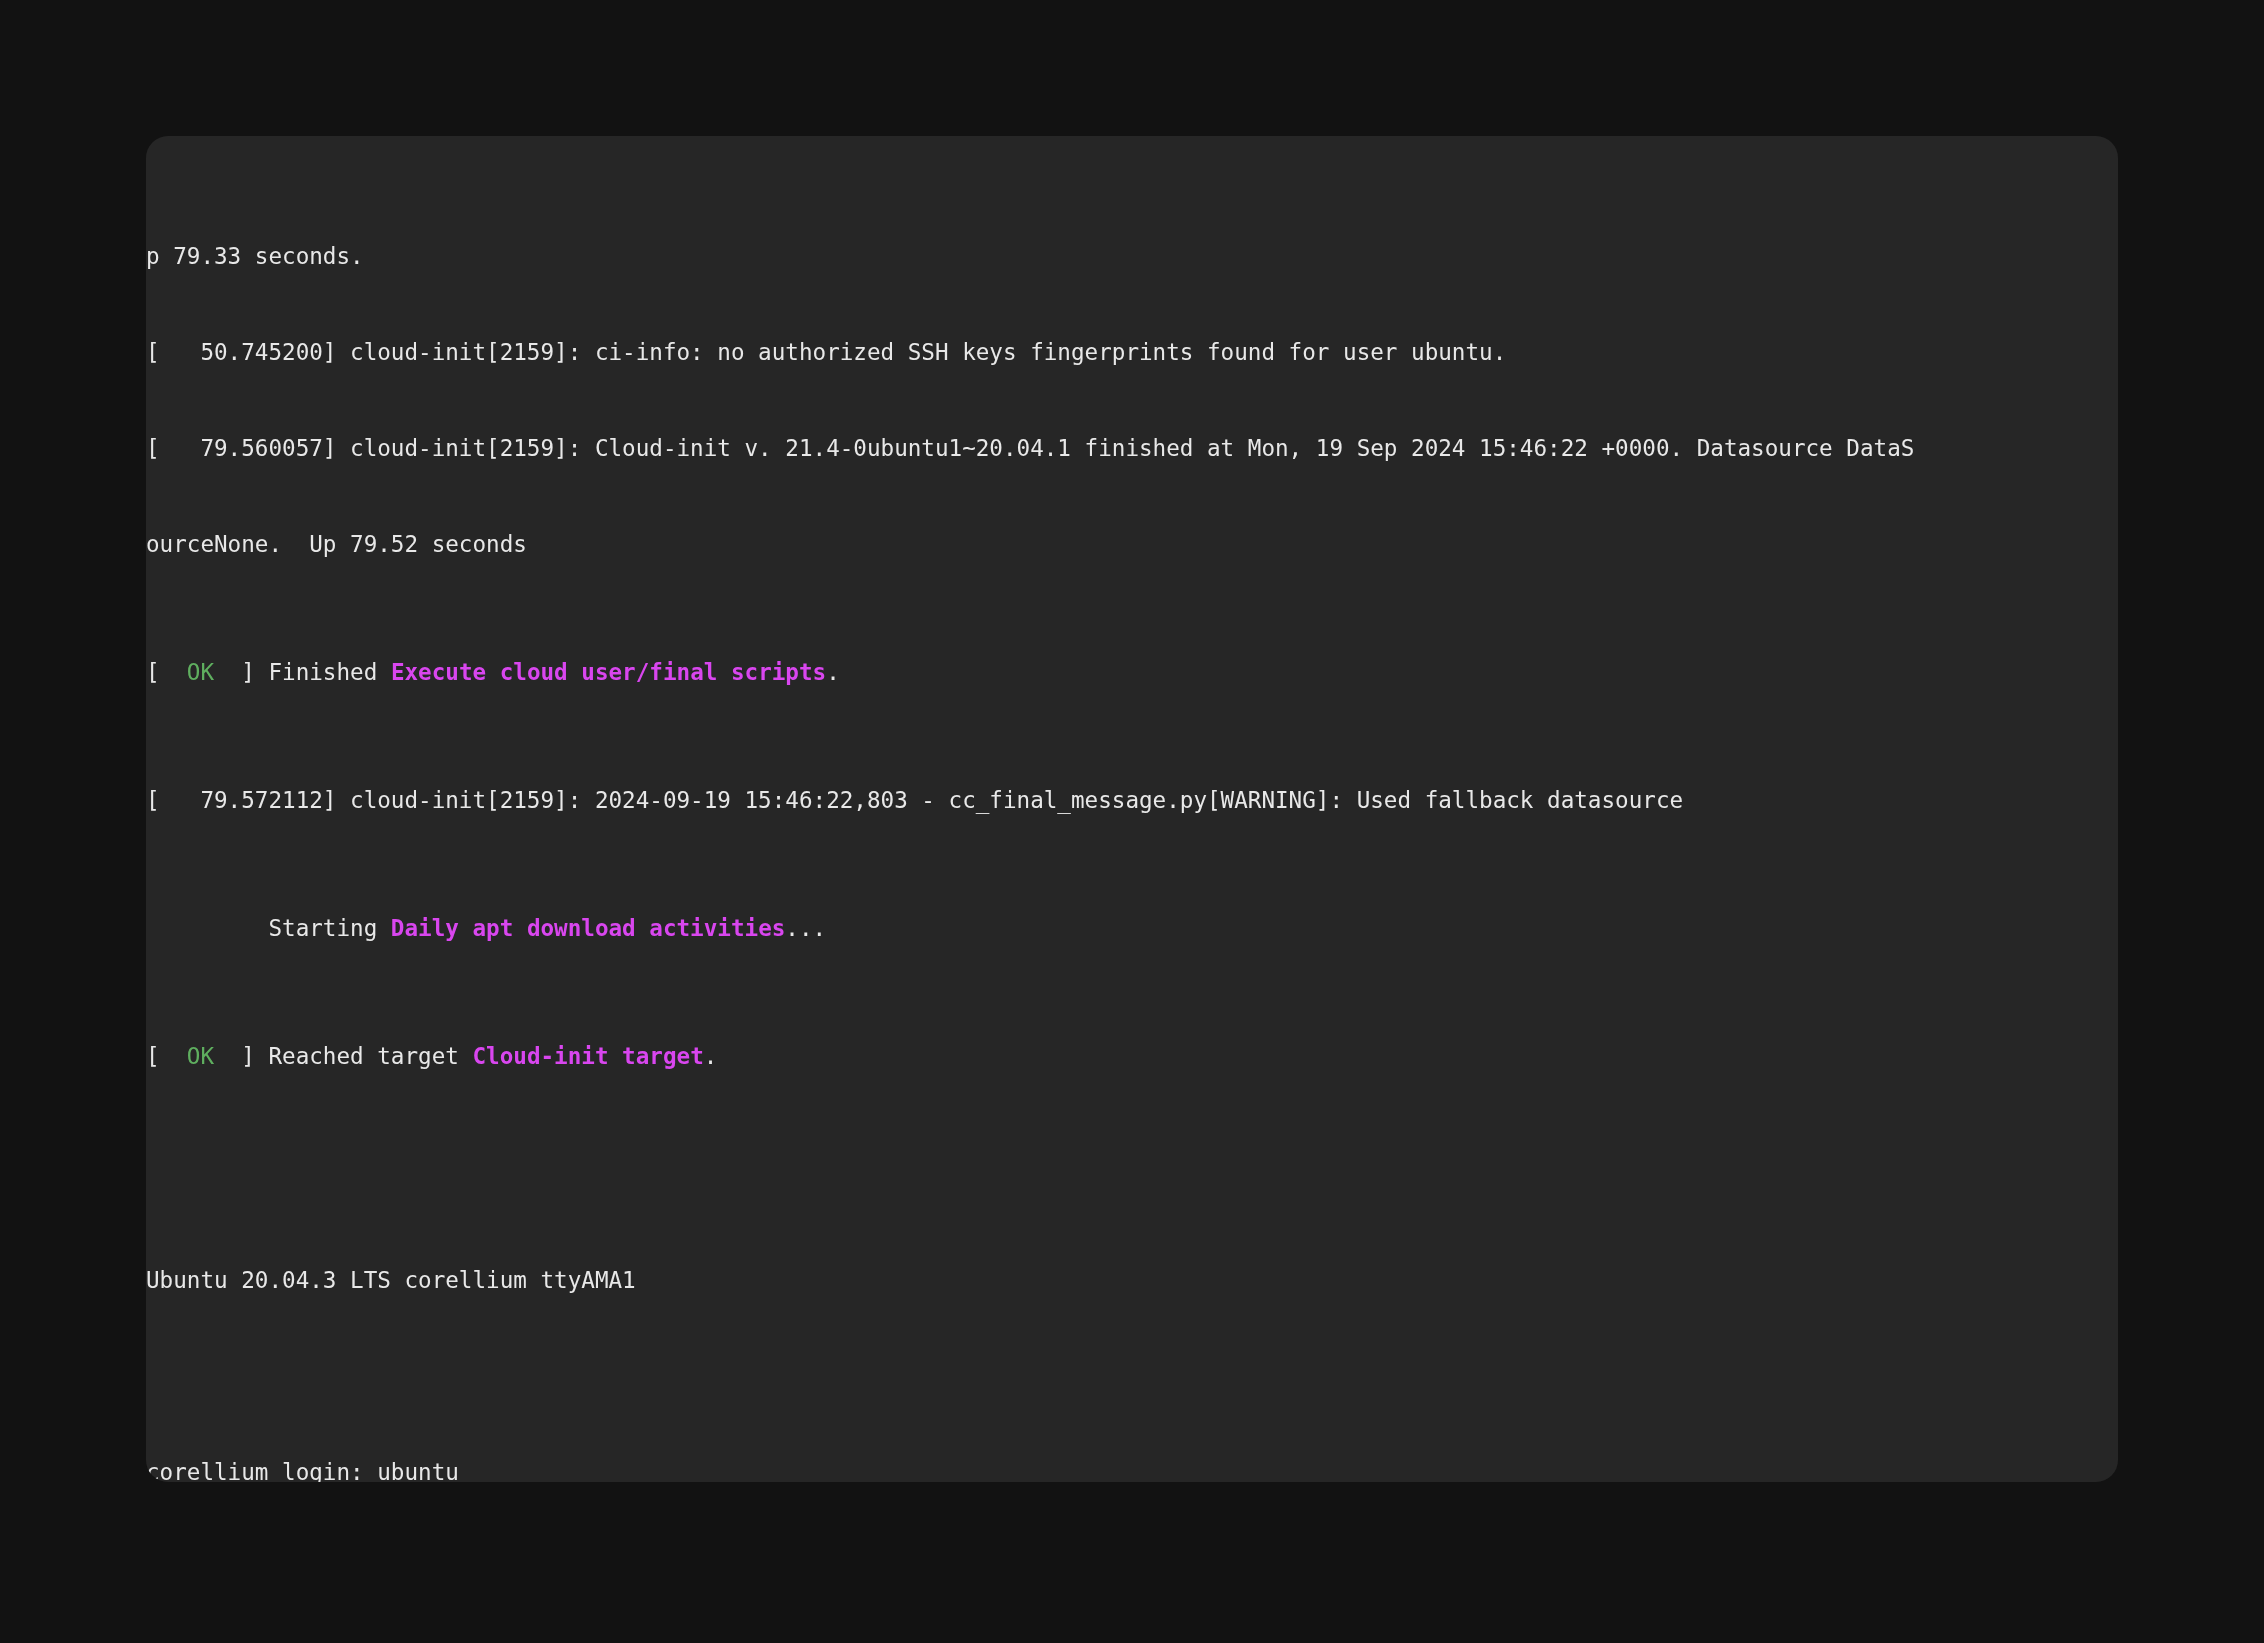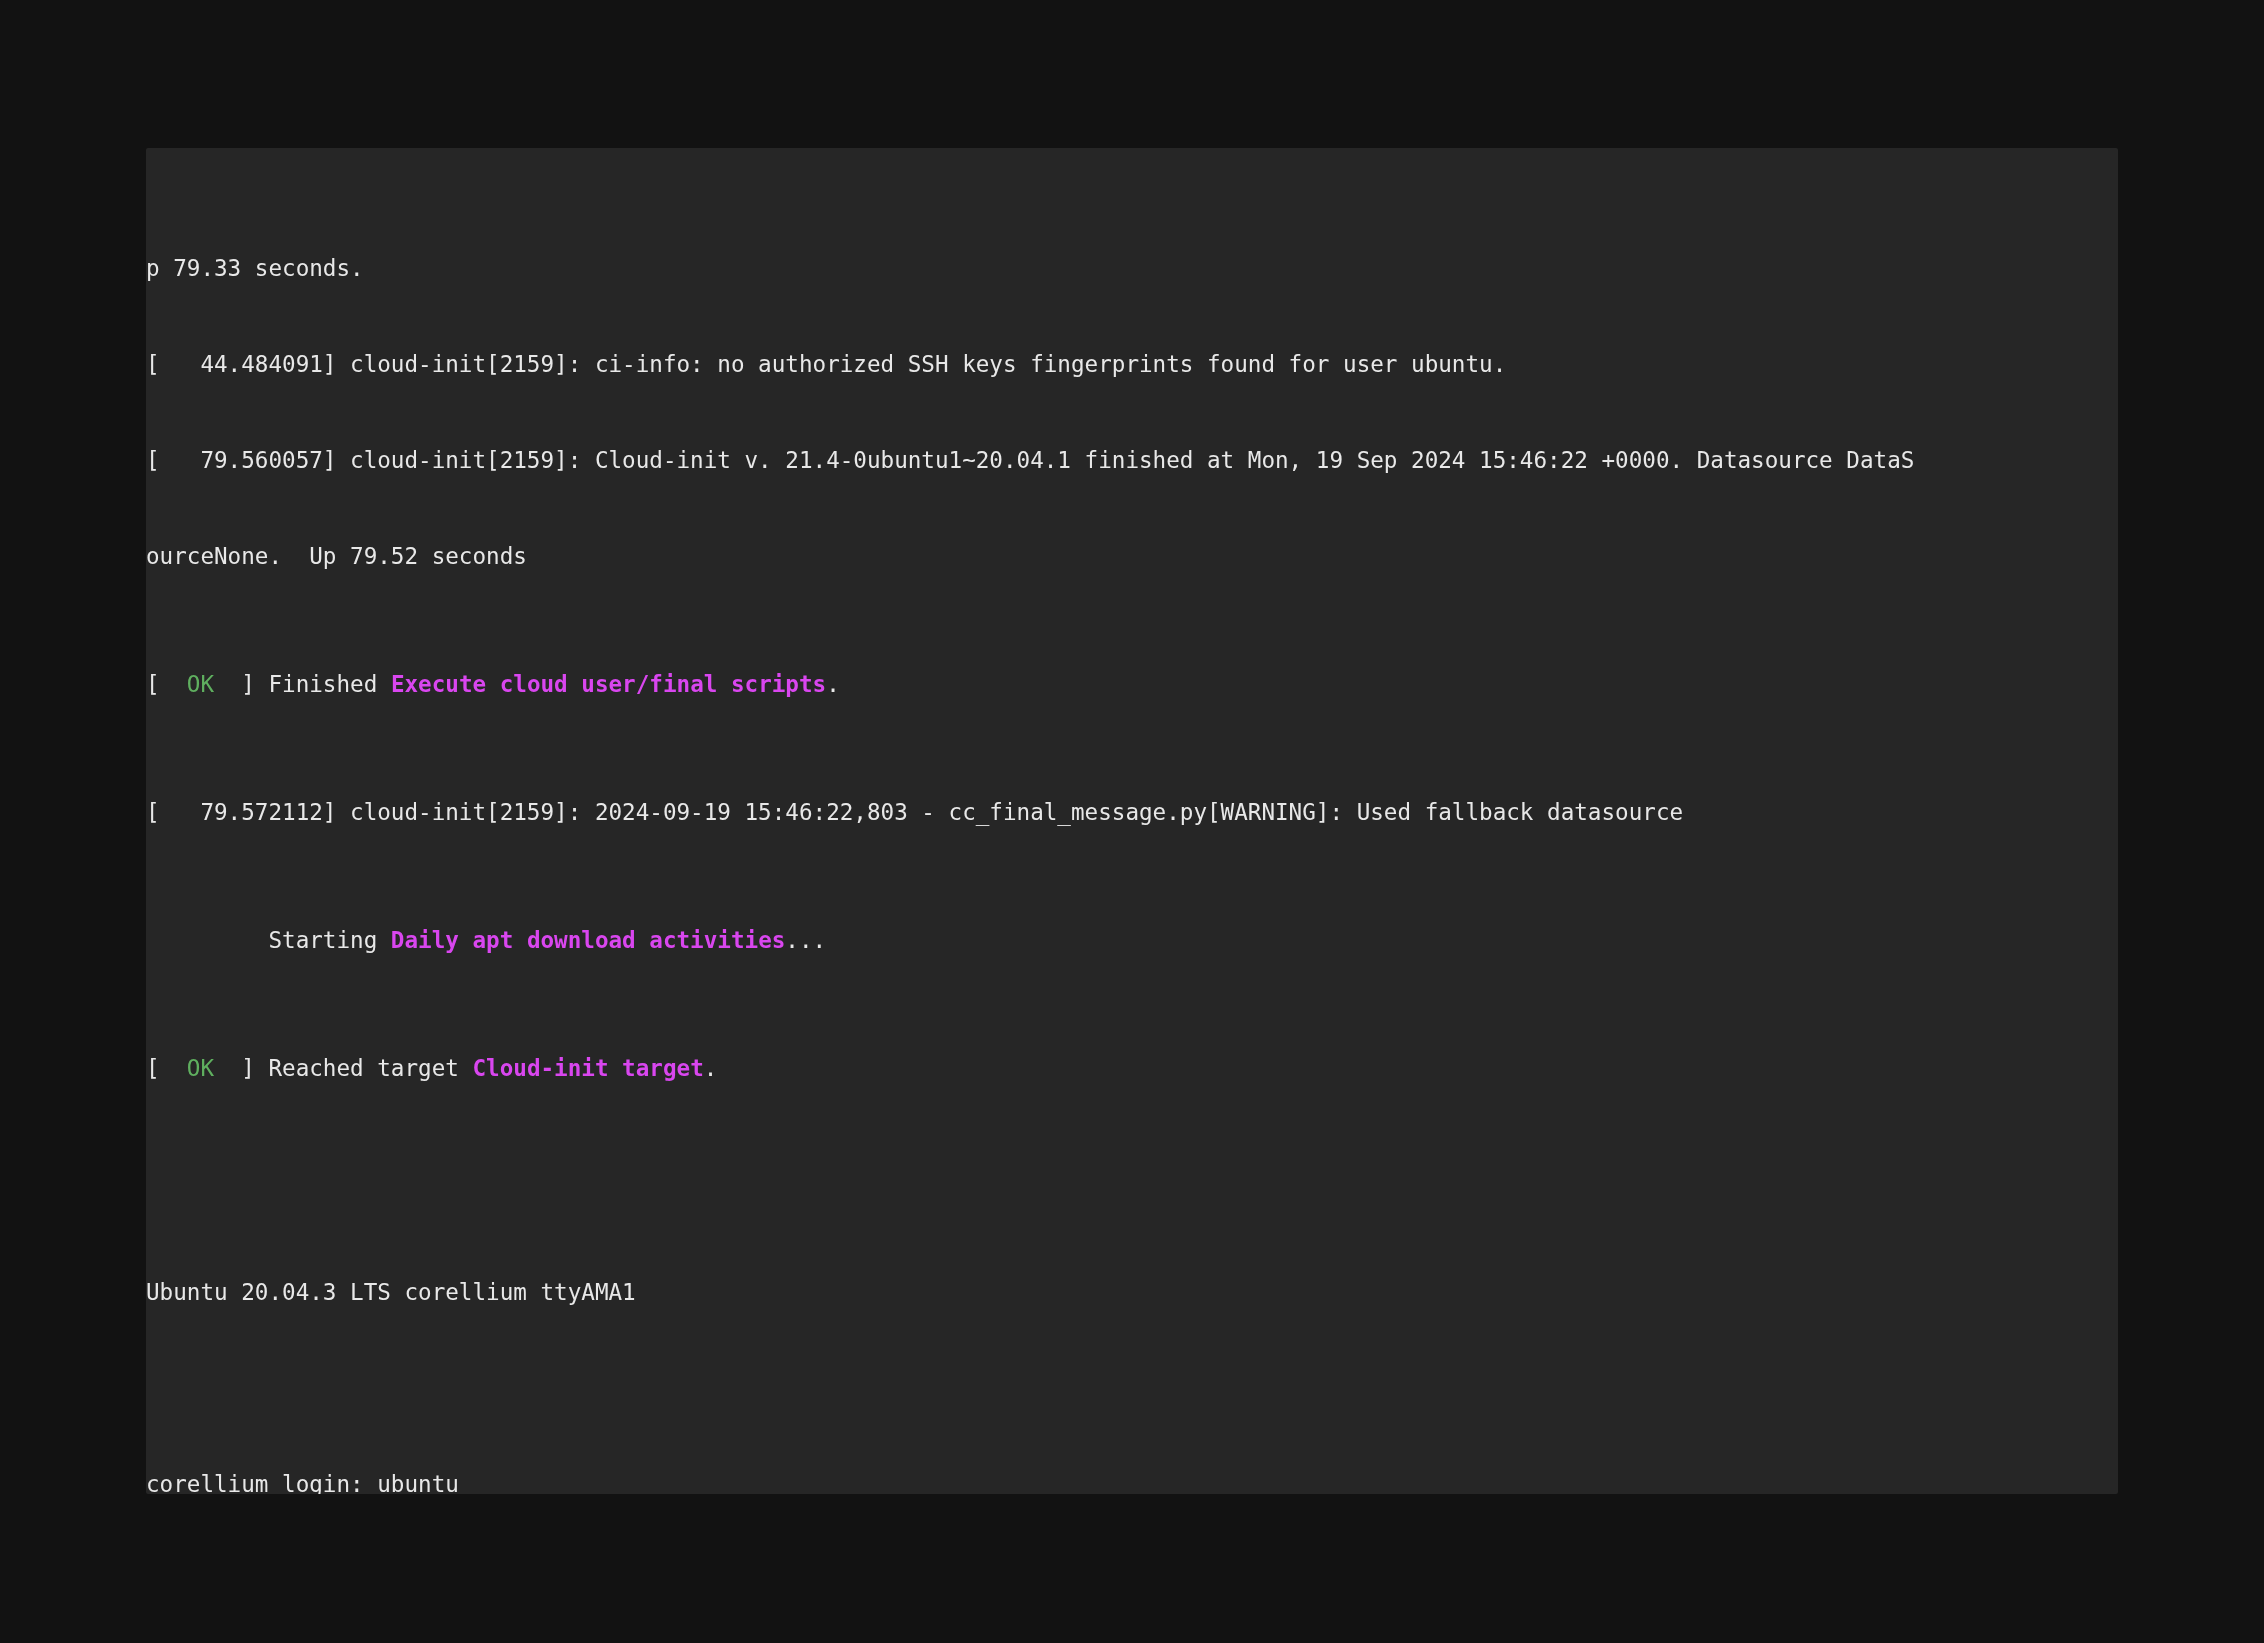--- a/index.html
+++ b/index.html
@@ -16,25 +16,25 @@
   }
   #screen {
     position: relative;
     width: 2265px;
     height: 1644px;
     background: #121212;
   }
   #terminal-panel {
     position: absolute;
     left: 146px;
-    top: 148px;
+    top: 136px;
     width: 1972px;
     height: 1346px;
     background: #262626;
-    border-radius: 2px;
+    border-radius: 22px;
     overflow: hidden;
     box-sizing: border-box;
   }
   #terminal-output {
     position: absolute;
     left: 0;
     top: 0;
     padding: 8px 0 0 0;
     margin: 0;
     font-family: "DejaVu Sans Mono", monospace;
@@ -54,21 +54,21 @@
   .b { font-weight: bold; color: #d946ef; }
 </style>
 </head>
 <body style="background: rgb(18, 18, 18);">
 
 <div id="screen" style="background: rgb(18, 18, 18);">
   <div id="terminal-panel" style="background: rgb(38, 38, 38);">
     <div id="terminal-output" style="color: rgb(232, 232, 232);">
 
       <span class="line">p 79.33 seconds.</span>
-      <span class="line">[   44.484091] cloud-init[2159]: ci-info: no authorized SSH keys fingerprints found for user ubuntu.</span>
+      <span class="line">[   50.745200] cloud-init[2159]: ci-info: no authorized SSH keys fingerprints found for user ubuntu.</span>
       <span class="line">[   79.560057] cloud-init[2159]: Cloud-init v. 21.4-0ubuntu1~20.04.1 finished at Mon, 19 Sep 2024 15:46:22 +0000. Datasource DataS</span>
       <span class="line">ourceNone.  Up 79.52 seconds</span>
 
       <span class="line"><span>[  </span><span class="ok" style="color: rgb(95, 175, 95);">OK</span><span>  ] Finished </span><span class="b">Execute cloud user/final scripts</span><span>.</span></span>
 
       <span class="line">[   79.572112] cloud-init[2159]: 2024-09-19 15:46:22,803 - cc_final_message.py[WARNING]: Used fallback datasource</span>
 
       <span class="line"><span>         Starting </span><span class="b">Daily apt download activities</span><span>...</span></span>
 
       <span class="line"><span>[  </span><span class="ok" style="color: rgb(95, 175, 95);">OK</span><span>  ] Reached target </span><span class="b">Cloud-init target</span><span>.</span></span>

